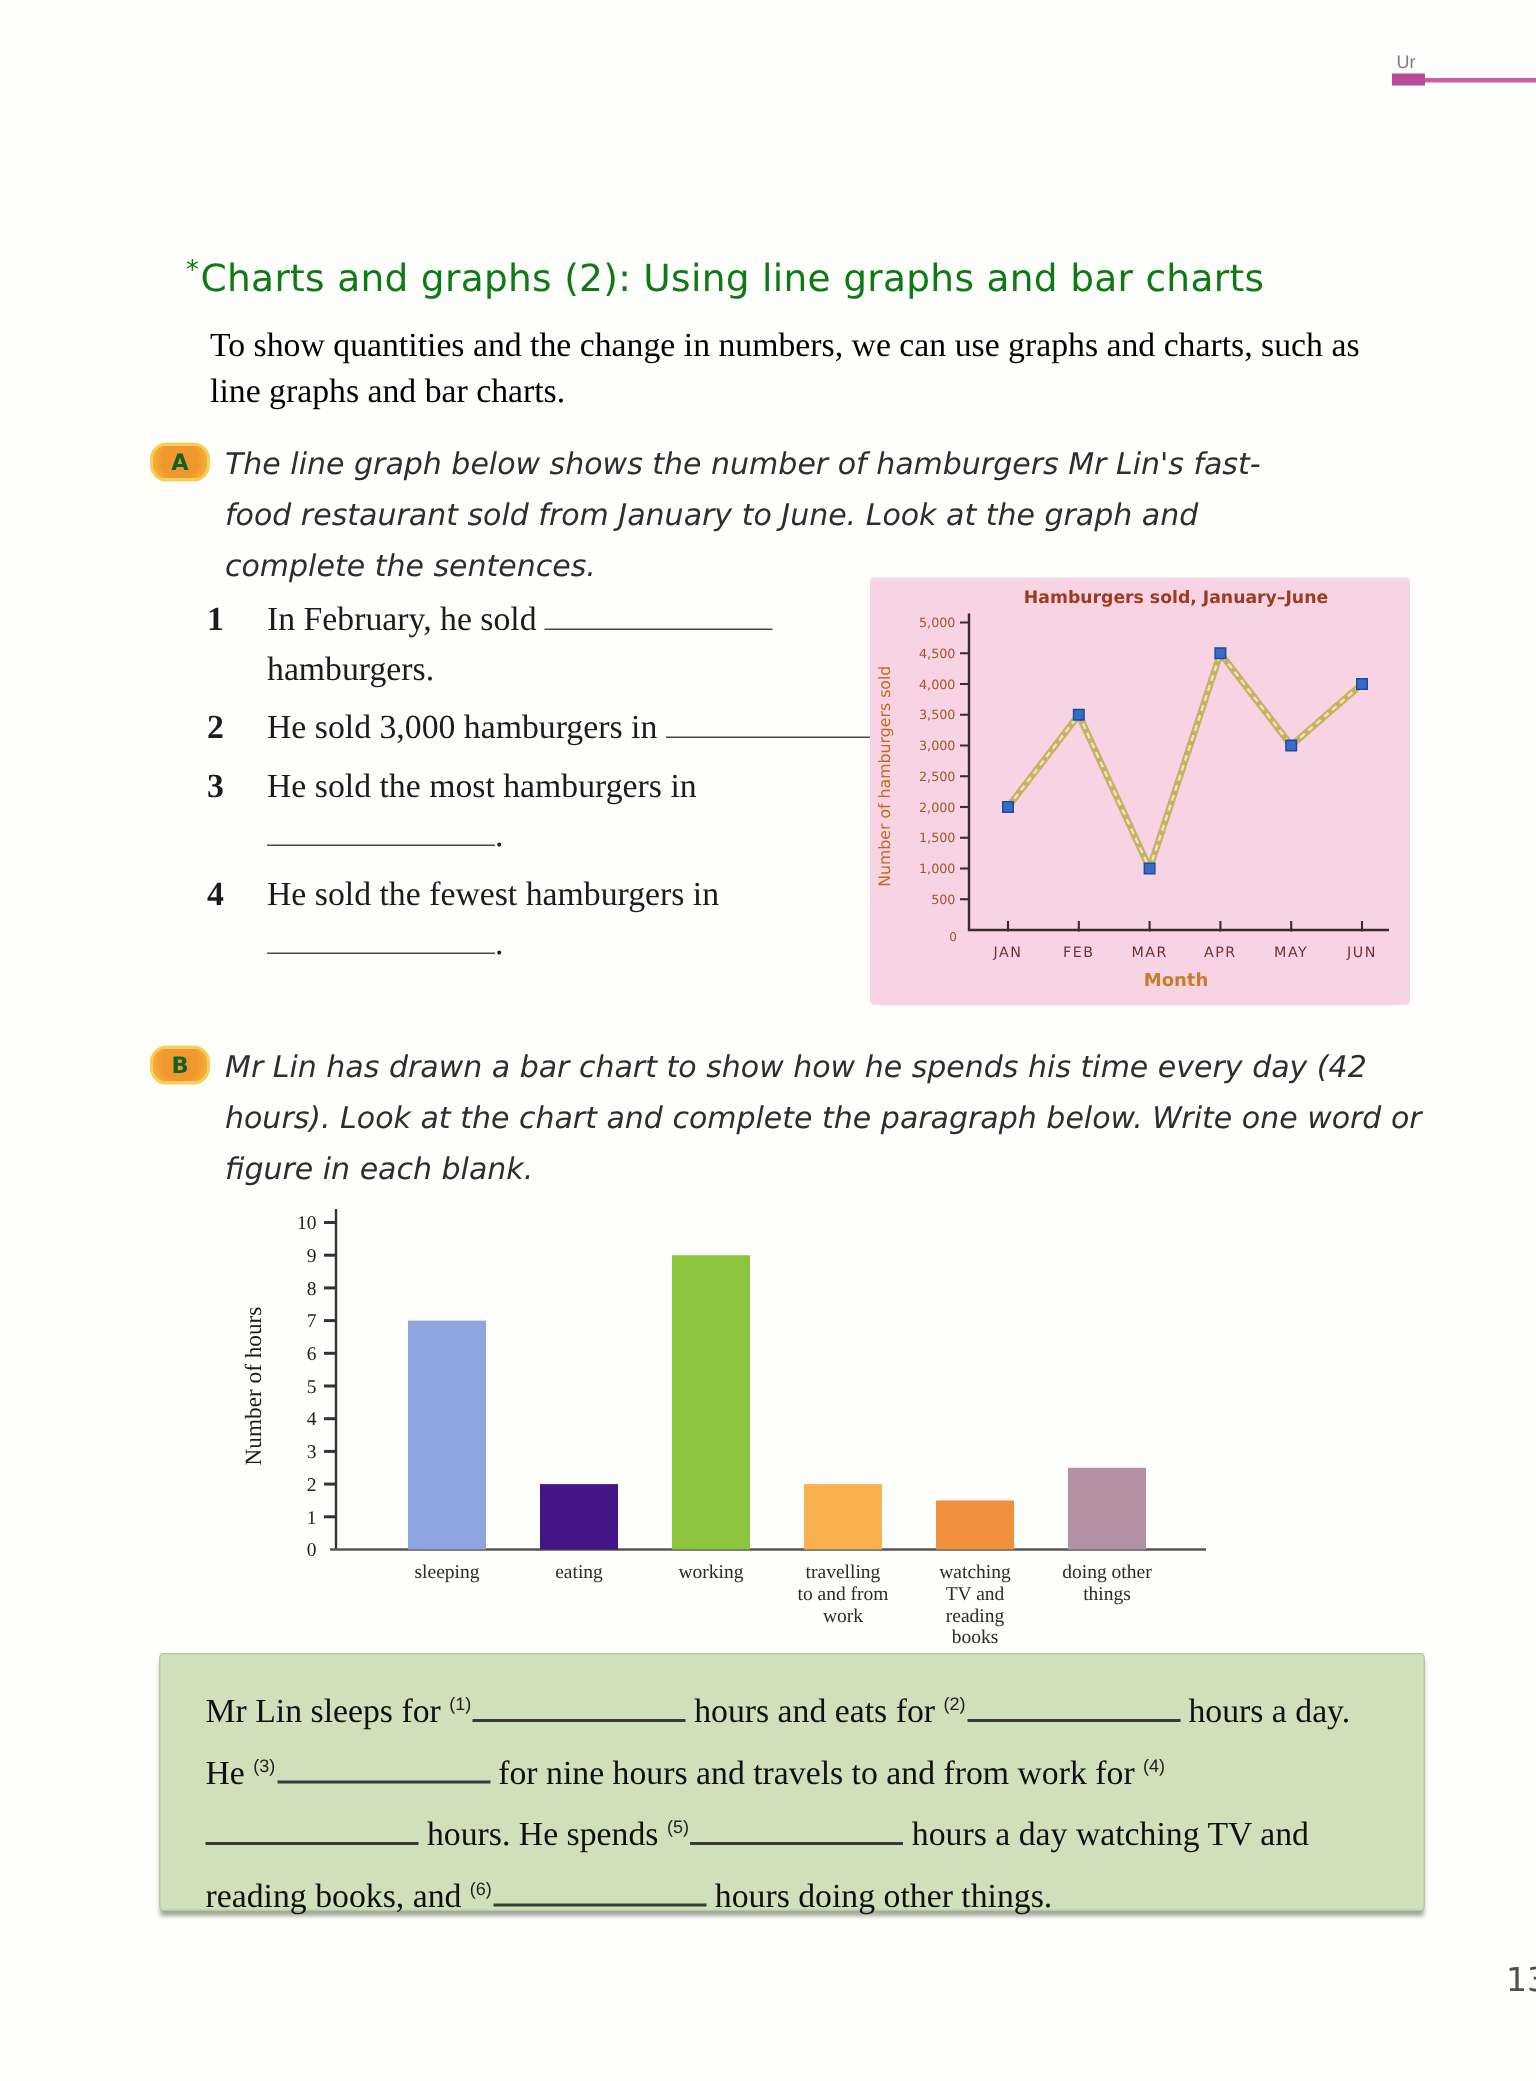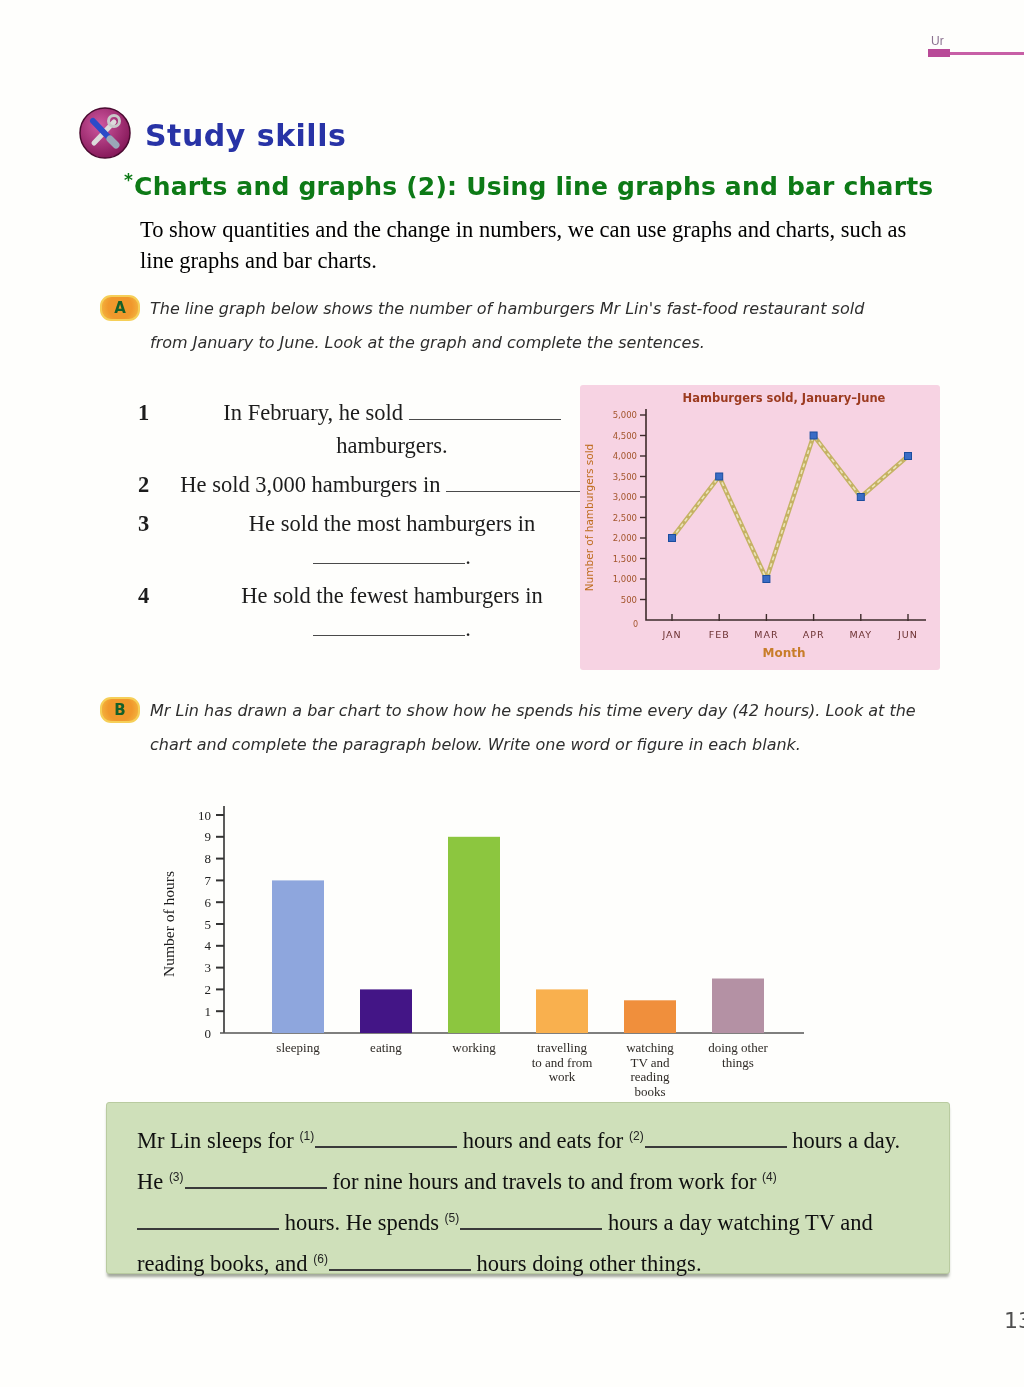--- a/index.html
+++ b/index.html
@@ -15,46 +15,46 @@
   .unit-rule-block{width:22px;height:8px;background:#b84a97;}
   .unit-rule-line{flex:1;height:3px;background:#c75fa6;}
 
   
   .study-header{position:absolute;left:78px;top:106px;display:flex;align-items:center;gap:13px;}
   .study-title{margin:0;font-family:"DejaVu Sans", sans-serif;font-weight:bold;
                font-size:30px;color:#2833a6;letter-spacing:0.5px;}
 
   
   .lesson-heading{position:absolute;left:124px;top:170px;margin:0;
-                  font-family:"DejaVu Sans", sans-serif;font-weight:bold;
+                  font-family:"DejaVu Sans", sans-serif;font-weight:normal;
                   font-size:25px;color:#0d7a16;letter-spacing:0.2px;}
   .lesson-heading sup{font-size:17px;vertical-align:9px;margin-right:1px;}
 
   .intro{position:absolute;left:140px;top:214px;width:778px;margin:0;
          font-size:22.5px;line-height:31px;color:#000000;}
 
   
   .sect-row{position:absolute;display:flex;align-items:flex-start;gap:10px;}
   .row-a{left:100px;top:292px;}
   .row-b{left:100px;top:694px;}
   .badge{flex:0 0 auto;width:36px;height:22px;margin-top:3px;border-radius:11px;
          background:radial-gradient(circle at 50% 45%, #f0982c 55%, #f5bb45 100%);
          border:2px solid #f6cf58;display:flex;align-items:center;justify-content:center;
          font-family:"DejaVu Sans", sans-serif;font-weight:bold;font-size:15px;color:#14602a;}
   .instructions{margin:0;font-family:"DejaVu Sans", sans-serif;font-style:italic;
-                font-size:16px;line-height:34px;color:#2e2e2e;}
+                font-size:20px;line-height:34px;color:#2e2e2e;}
   .row-a .instructions{width:716px;}
   .row-b .instructions{width:800px;}
 
   
   .questions{position:absolute;left:138px;top:396px;width:470px;}
   .question{display:grid;grid-template-columns:40px 1fr;margin-bottom:6px;
             font-size:22.5px;line-height:33px;}
   .q-num{font-weight:bold;}
-  .q-body{width:428px;text-align:center;}
+  .q-body{width:428px;}
   .q-blank{display:inline-block;width:152px;height:1em;border-bottom:1.5px solid #4a4a4a;}
 
   
   .line-chart{position:absolute;left:580px;top:385px;width:360px;height:285px;
               background:#f7d3e3;border-radius:3px;}
   .bar-chart{position:absolute;left:112px;top:786px;width:700px;height:316px;}
 
   
   .green-box{position:absolute;left:106px;top:1102px;width:844px;height:172px;
              background:#cfe0ba;border:1px solid #b9cba0;border-radius:3px;
@@ -74,38 +74,20 @@
 <div class="page">
 
   <div class="unit-header">
     <span class="unit-label">Ur</span>
     <div class="unit-rule">
       <span class="unit-rule-block"></span>
       <span class="unit-rule-line"></span>
     </div>
   </div>
 
-  <div class="study-header">
-    <span class="study-icon">
-      <svg viewBox="0 0 54 54" width="54" height="54" aria-hidden="true">
-        <defs>
-          <radialGradient id="ic-grad" cx="40%" cy="35%" r="75%">
-            <stop offset="0" stop-color="#cf58a0"></stop>
-            <stop offset="1" stop-color="#7c1050"></stop>
-          </radialGradient>
-        </defs>
-        <circle cx="27" cy="27" r="25" fill="url(#ic-grad)" stroke="#4a0a30" stroke-width="1.5"></circle>
-        <line x1="16" y1="37" x2="36" y2="16" stroke="#dcdcdc" stroke-width="5" stroke-linecap="round"></line>
-        <circle cx="36" cy="15" r="5.5" fill="none" stroke="#c9c9c9" stroke-width="3"></circle>
-        <line x1="15" y1="15" x2="37" y2="38" stroke="#2b4bc8" stroke-width="6" stroke-linecap="round"></line>
-        <line x1="32" y1="33" x2="38" y2="39" stroke="#9aa7b8" stroke-width="7" stroke-linecap="round"></line>
-      </svg>
-    </span>
-    <h1 class="study-title">Study skills</h1>
-  </div>
 
   <h2 class="lesson-heading"><sup>*</sup><span>Charts and graphs (2): Using line graphs and bar charts</span></h2>
 
   <p class="intro">To show quantities and the change in numbers, we can use graphs and charts, such as line graphs and bar charts.</p>
 
   <div class="sect-row row-a">
     <span class="badge">A</span>
     <p class="instructions">The line graph below shows the number of hamburgers Mr Lin's fast-food restaurant sold from January to June. Look at the graph and complete the sentences.</p>
   </div>
 

